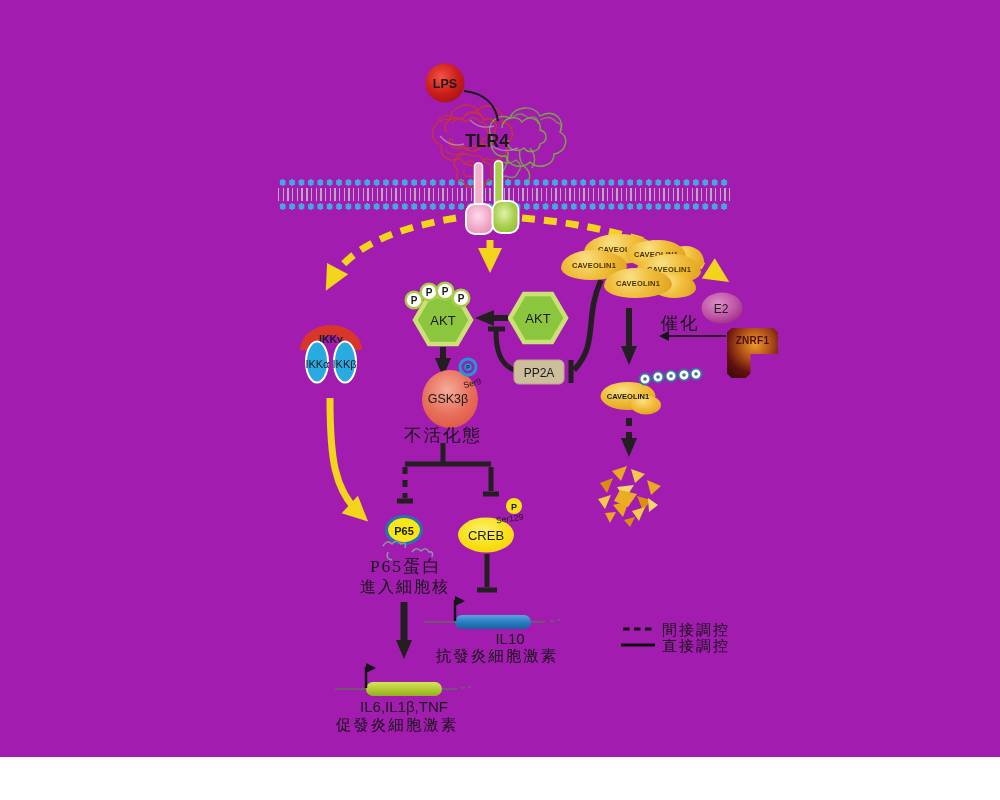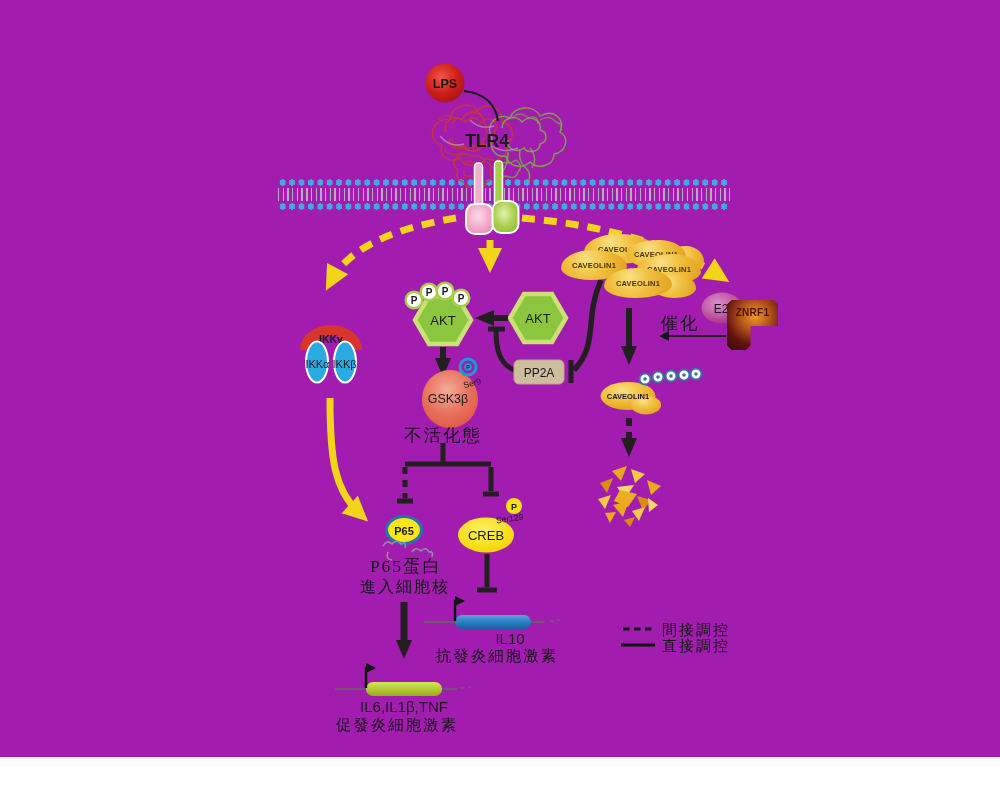--- a/index.html
+++ b/index.html
@@ -11,21 +11,21 @@
     background-size:9.4px 11px;}
   .mem-tails{height:13px;
     background:repeating-linear-gradient(90deg,#c2c2c2 0 1.3px,rgba(0,0,0,0) 1.3px 4.7px);
     opacity:.85;}
   svg.layer{position:absolute;left:0;top:0;z-index:1;}
   .blob{position:absolute;z-index:2;display:flex;align-items:center;justify-content:center;
     background:radial-gradient(circle at 38% 30%,#FAE083 0%,#F0BD3A 45%,#DE9E1C 100%);
     border-radius:48% 52% 55% 45%/60% 55% 45% 40%;}
   .blob span{font-size:7.5px;font-weight:bold;color:#4a3301;letter-spacing:.2px;white-space:nowrap;}
   .blob.plain{border-radius:55% 45% 50% 50%/50% 60% 40% 50%;}
-  .znrf1{position:absolute;left:727px;top:300px;width:51px;height:50px;z-index:2;
+  .znrf1{position:absolute;left:727px;top:328px;width:51px;height:50px;z-index:2;
     clip-path:polygon(9% 0,91% 0,100% 9%,100% 52%,46% 52%,46% 91%,37% 100%,9% 100%,0 91%,0 9%);
     background:radial-gradient(circle at 55% 32%,#F09B2A 0%,#B3541A 34%,#64120E 66%,#30060C 100%);
     display:flex;justify-content:center;}
   .znrf1 span{font-size:10px;font-weight:bold;color:#4a0f08;margin-top:7px;letter-spacing:.3px;}
   text{font-family:"Liberation Sans",sans-serif;fill:#1a1a1a;}
   text.zh{font-family:"Liberation Serif",serif;letter-spacing:2px;fill:#141414;}
 </style>
 </head>
 <body>
 

